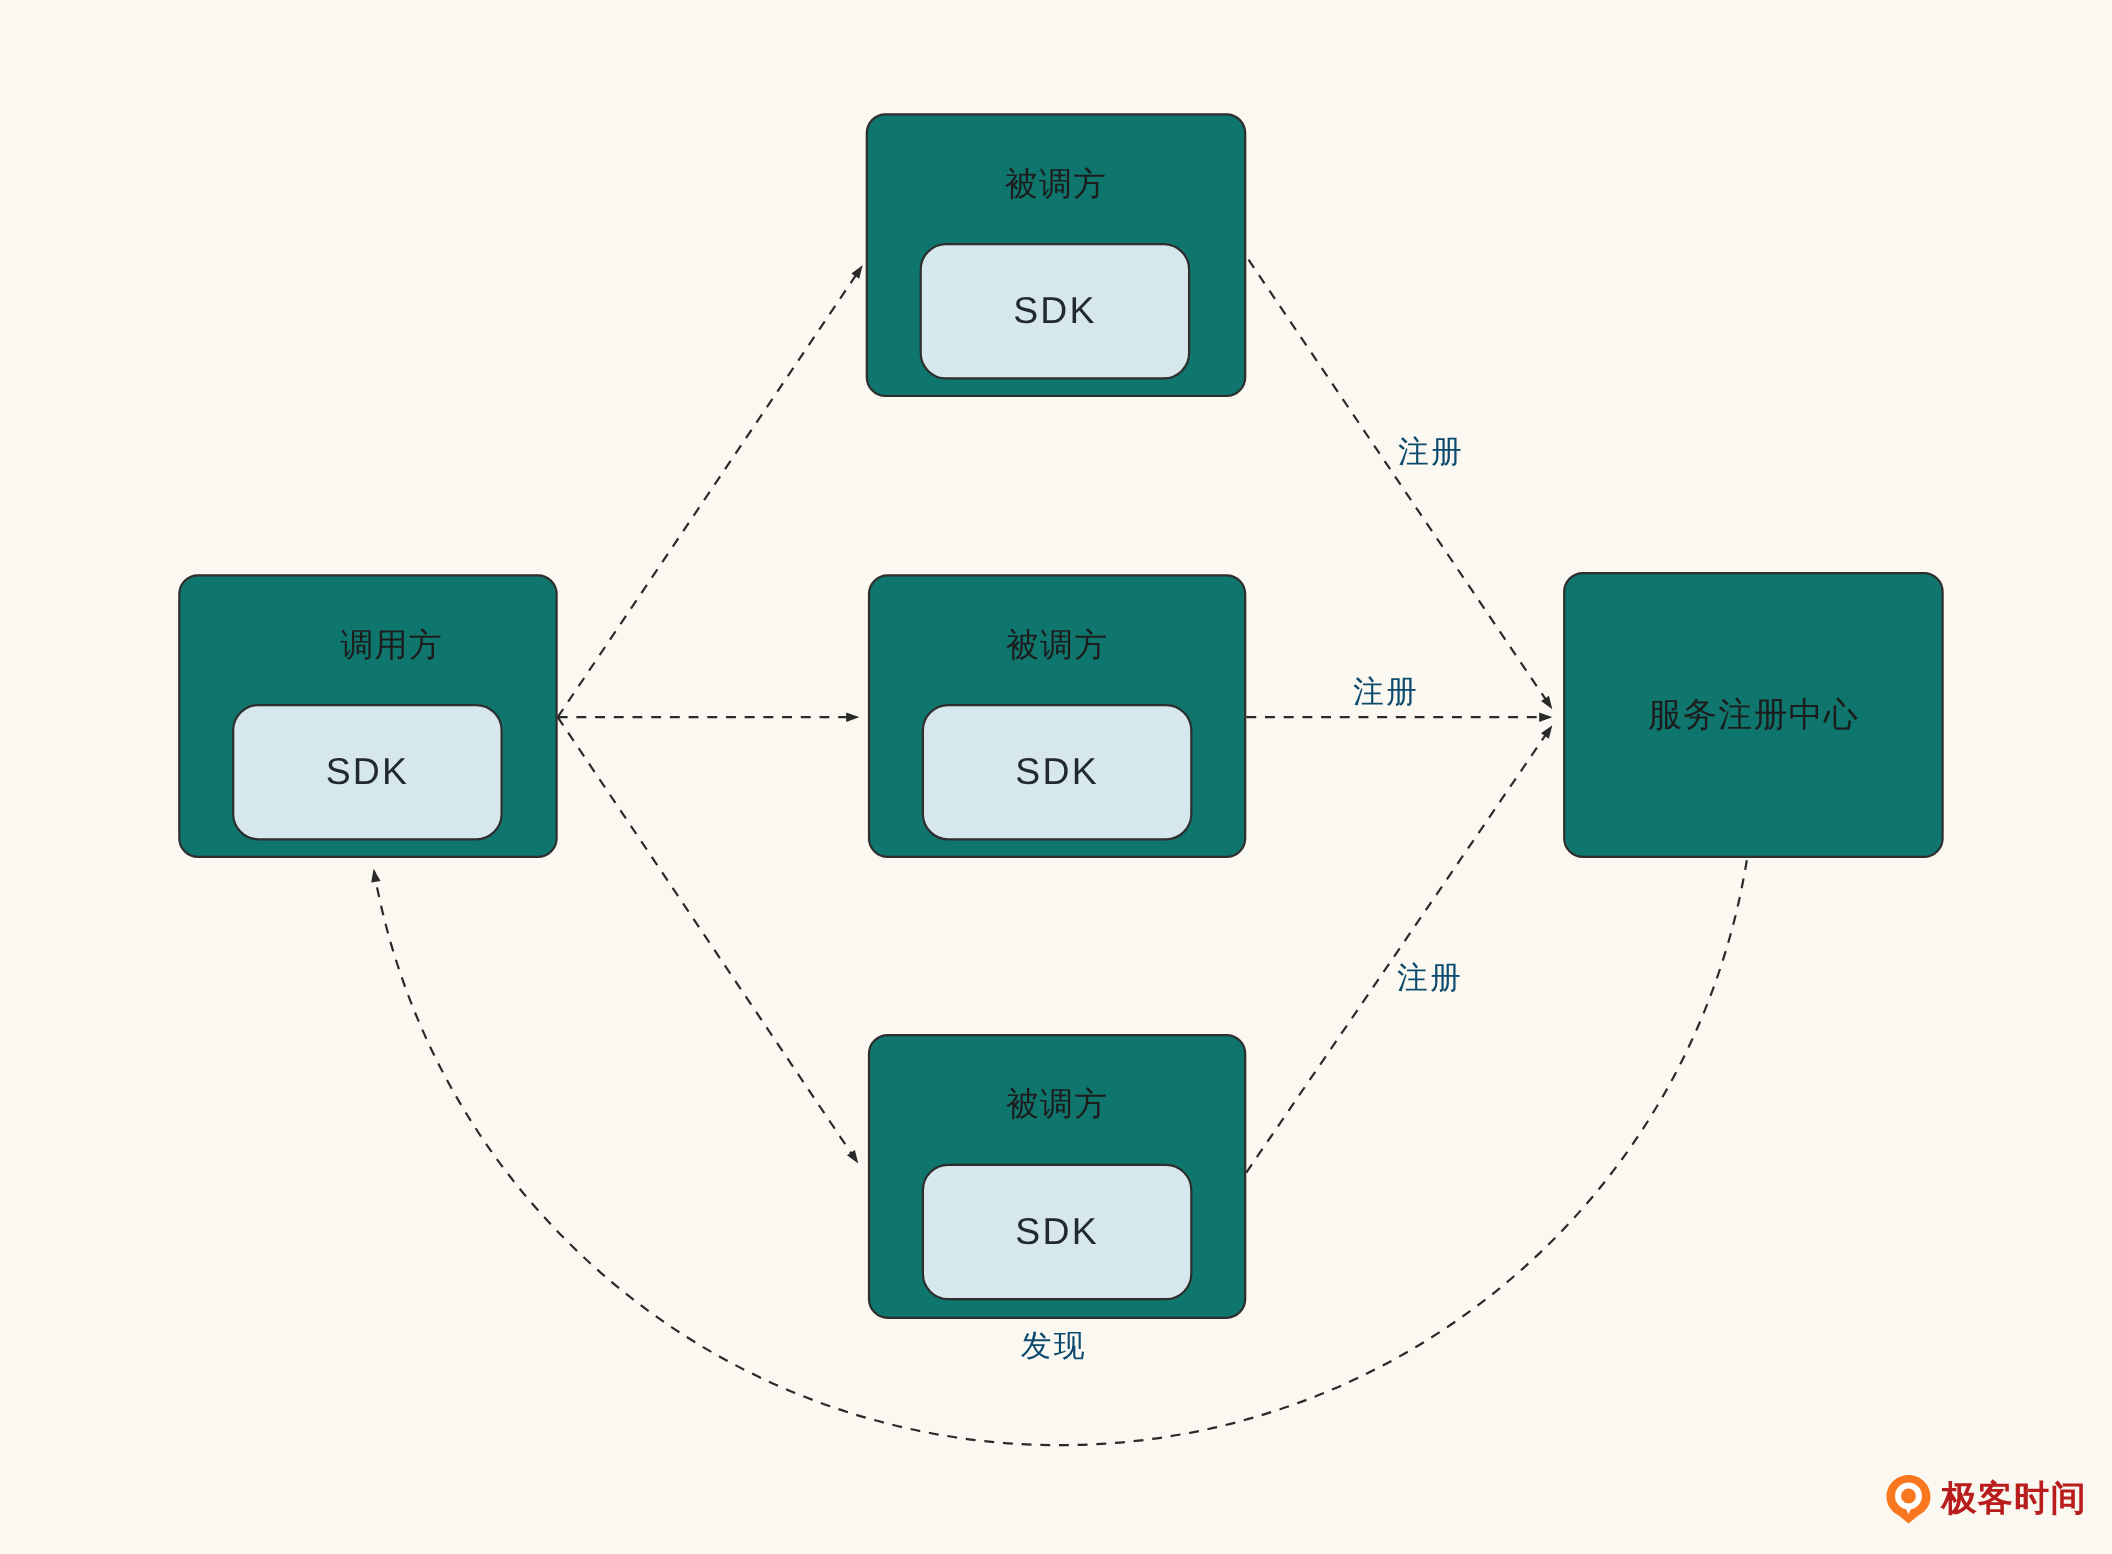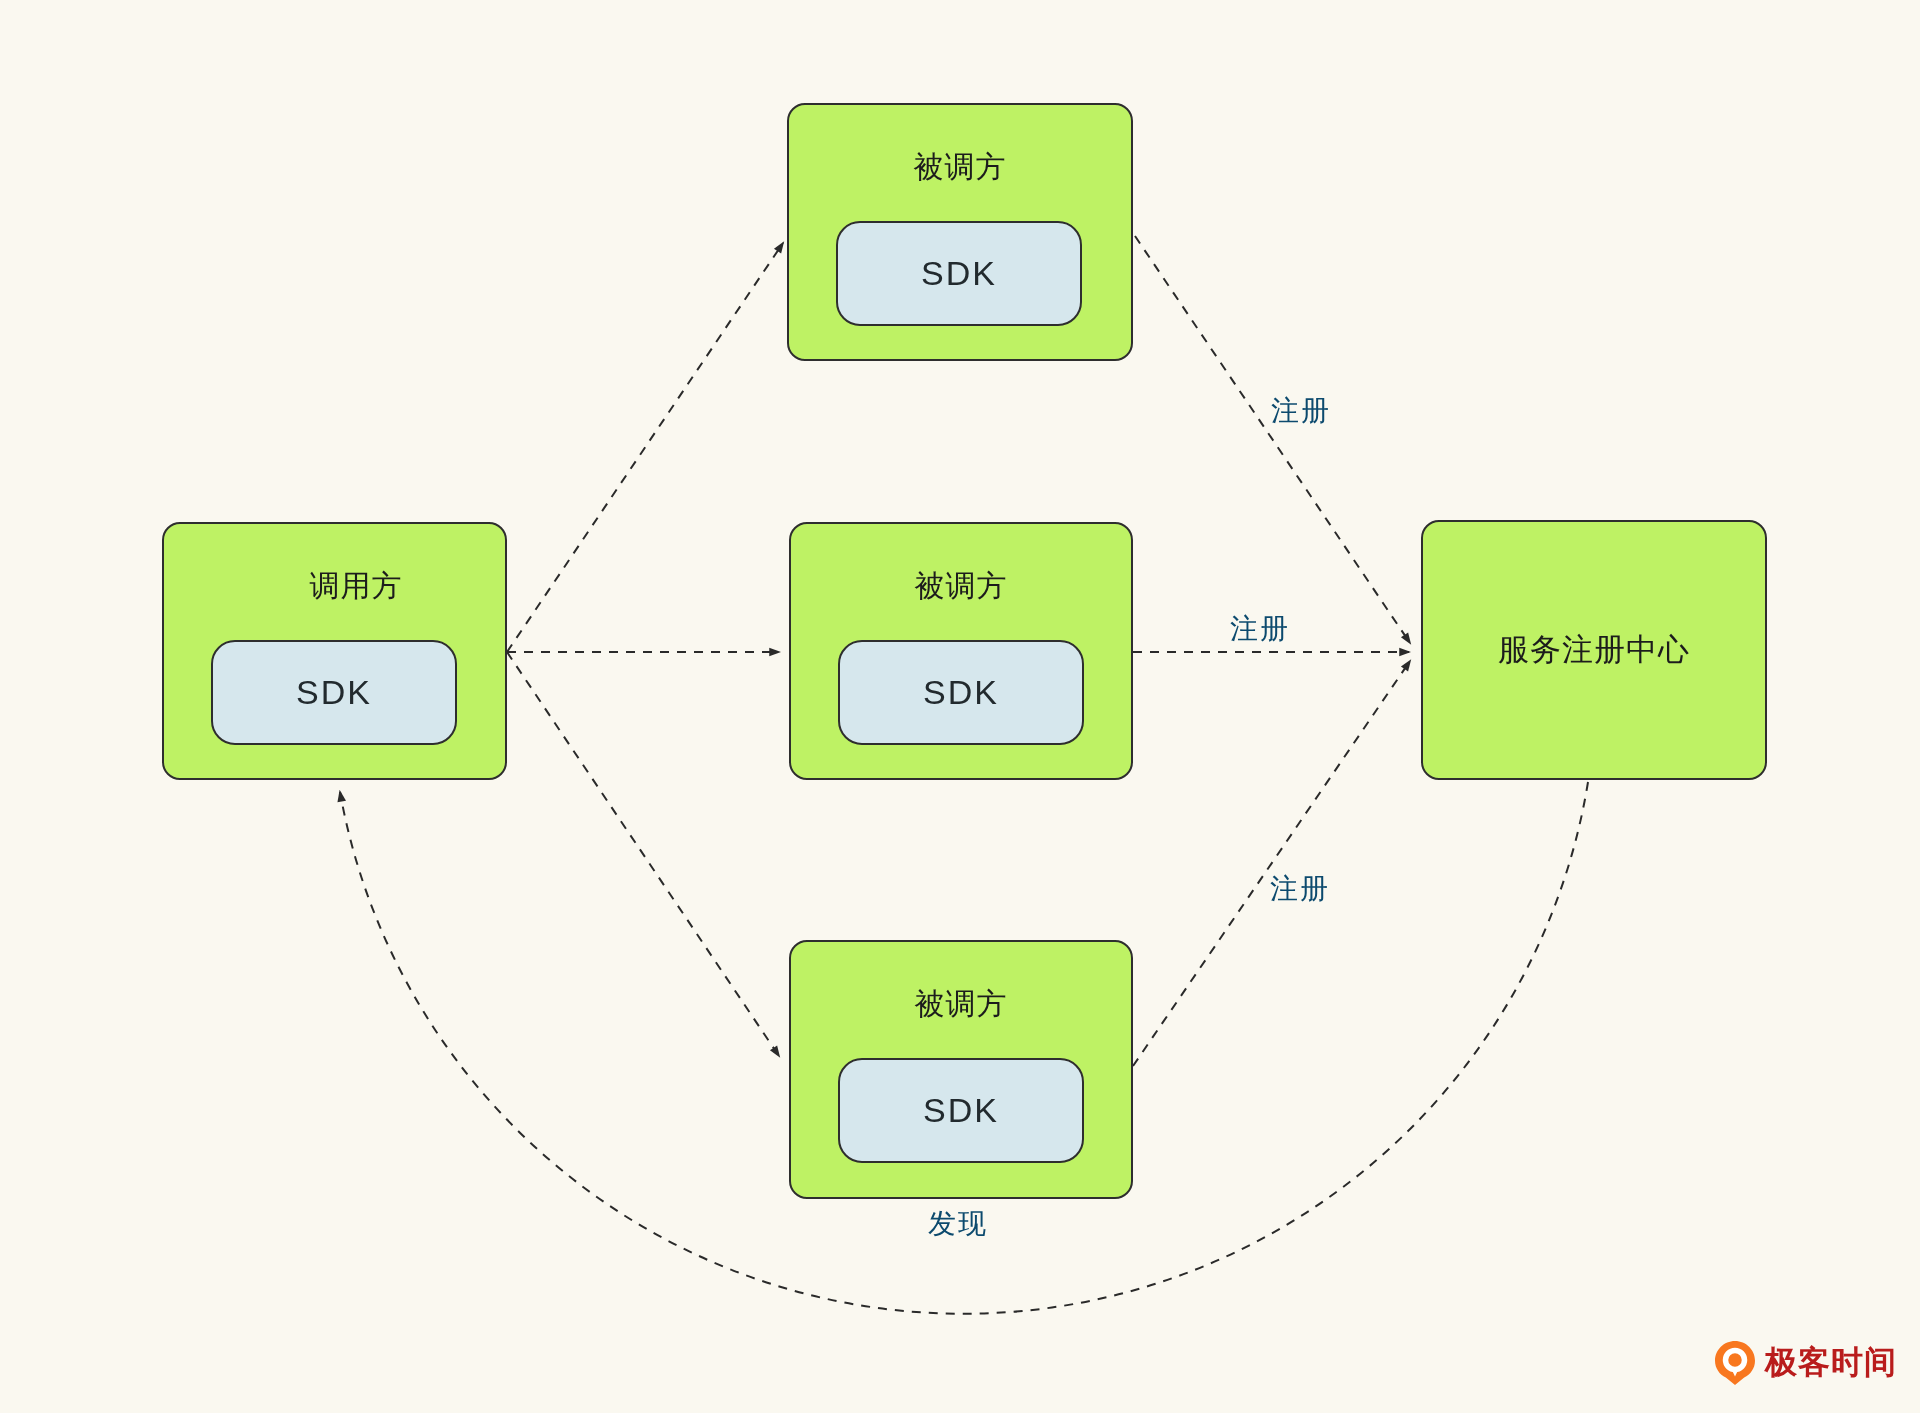--- a/index.html
+++ b/index.html
@@ -17,38 +17,38 @@
     width: 1920px; height: 1413px;
   }
   .edge {
     fill: none;
     stroke: #2A2A2A;
     stroke-width: 2;
     stroke-dasharray: 9 8;
   }
   .node {
     position: absolute;
-    background: #bef264;
+    background: #0f766e;
     border: 2px solid #2E2E2E;
     border-radius: 18px;
     box-sizing: border-box;
   }
   .node-title {
     margin-top: 42px;
     text-align: center;
     font-size: 30px;
     color: #1C1C1C;
     letter-spacing: 1px;
   }
   .sdk-box {
     position: absolute;
     left: 47px;
     top: 116px;
     width: 246px;
-    height: 105px;
+    height: 124px;
     background: #D6E7ED;
     border: 2px solid #2E2E2E;
     border-radius: 24px;
     display: flex;
     align-items: center;
     justify-content: center;
     box-sizing: border-box;
   }
   .sdk-label {
     font-size: 34px;

